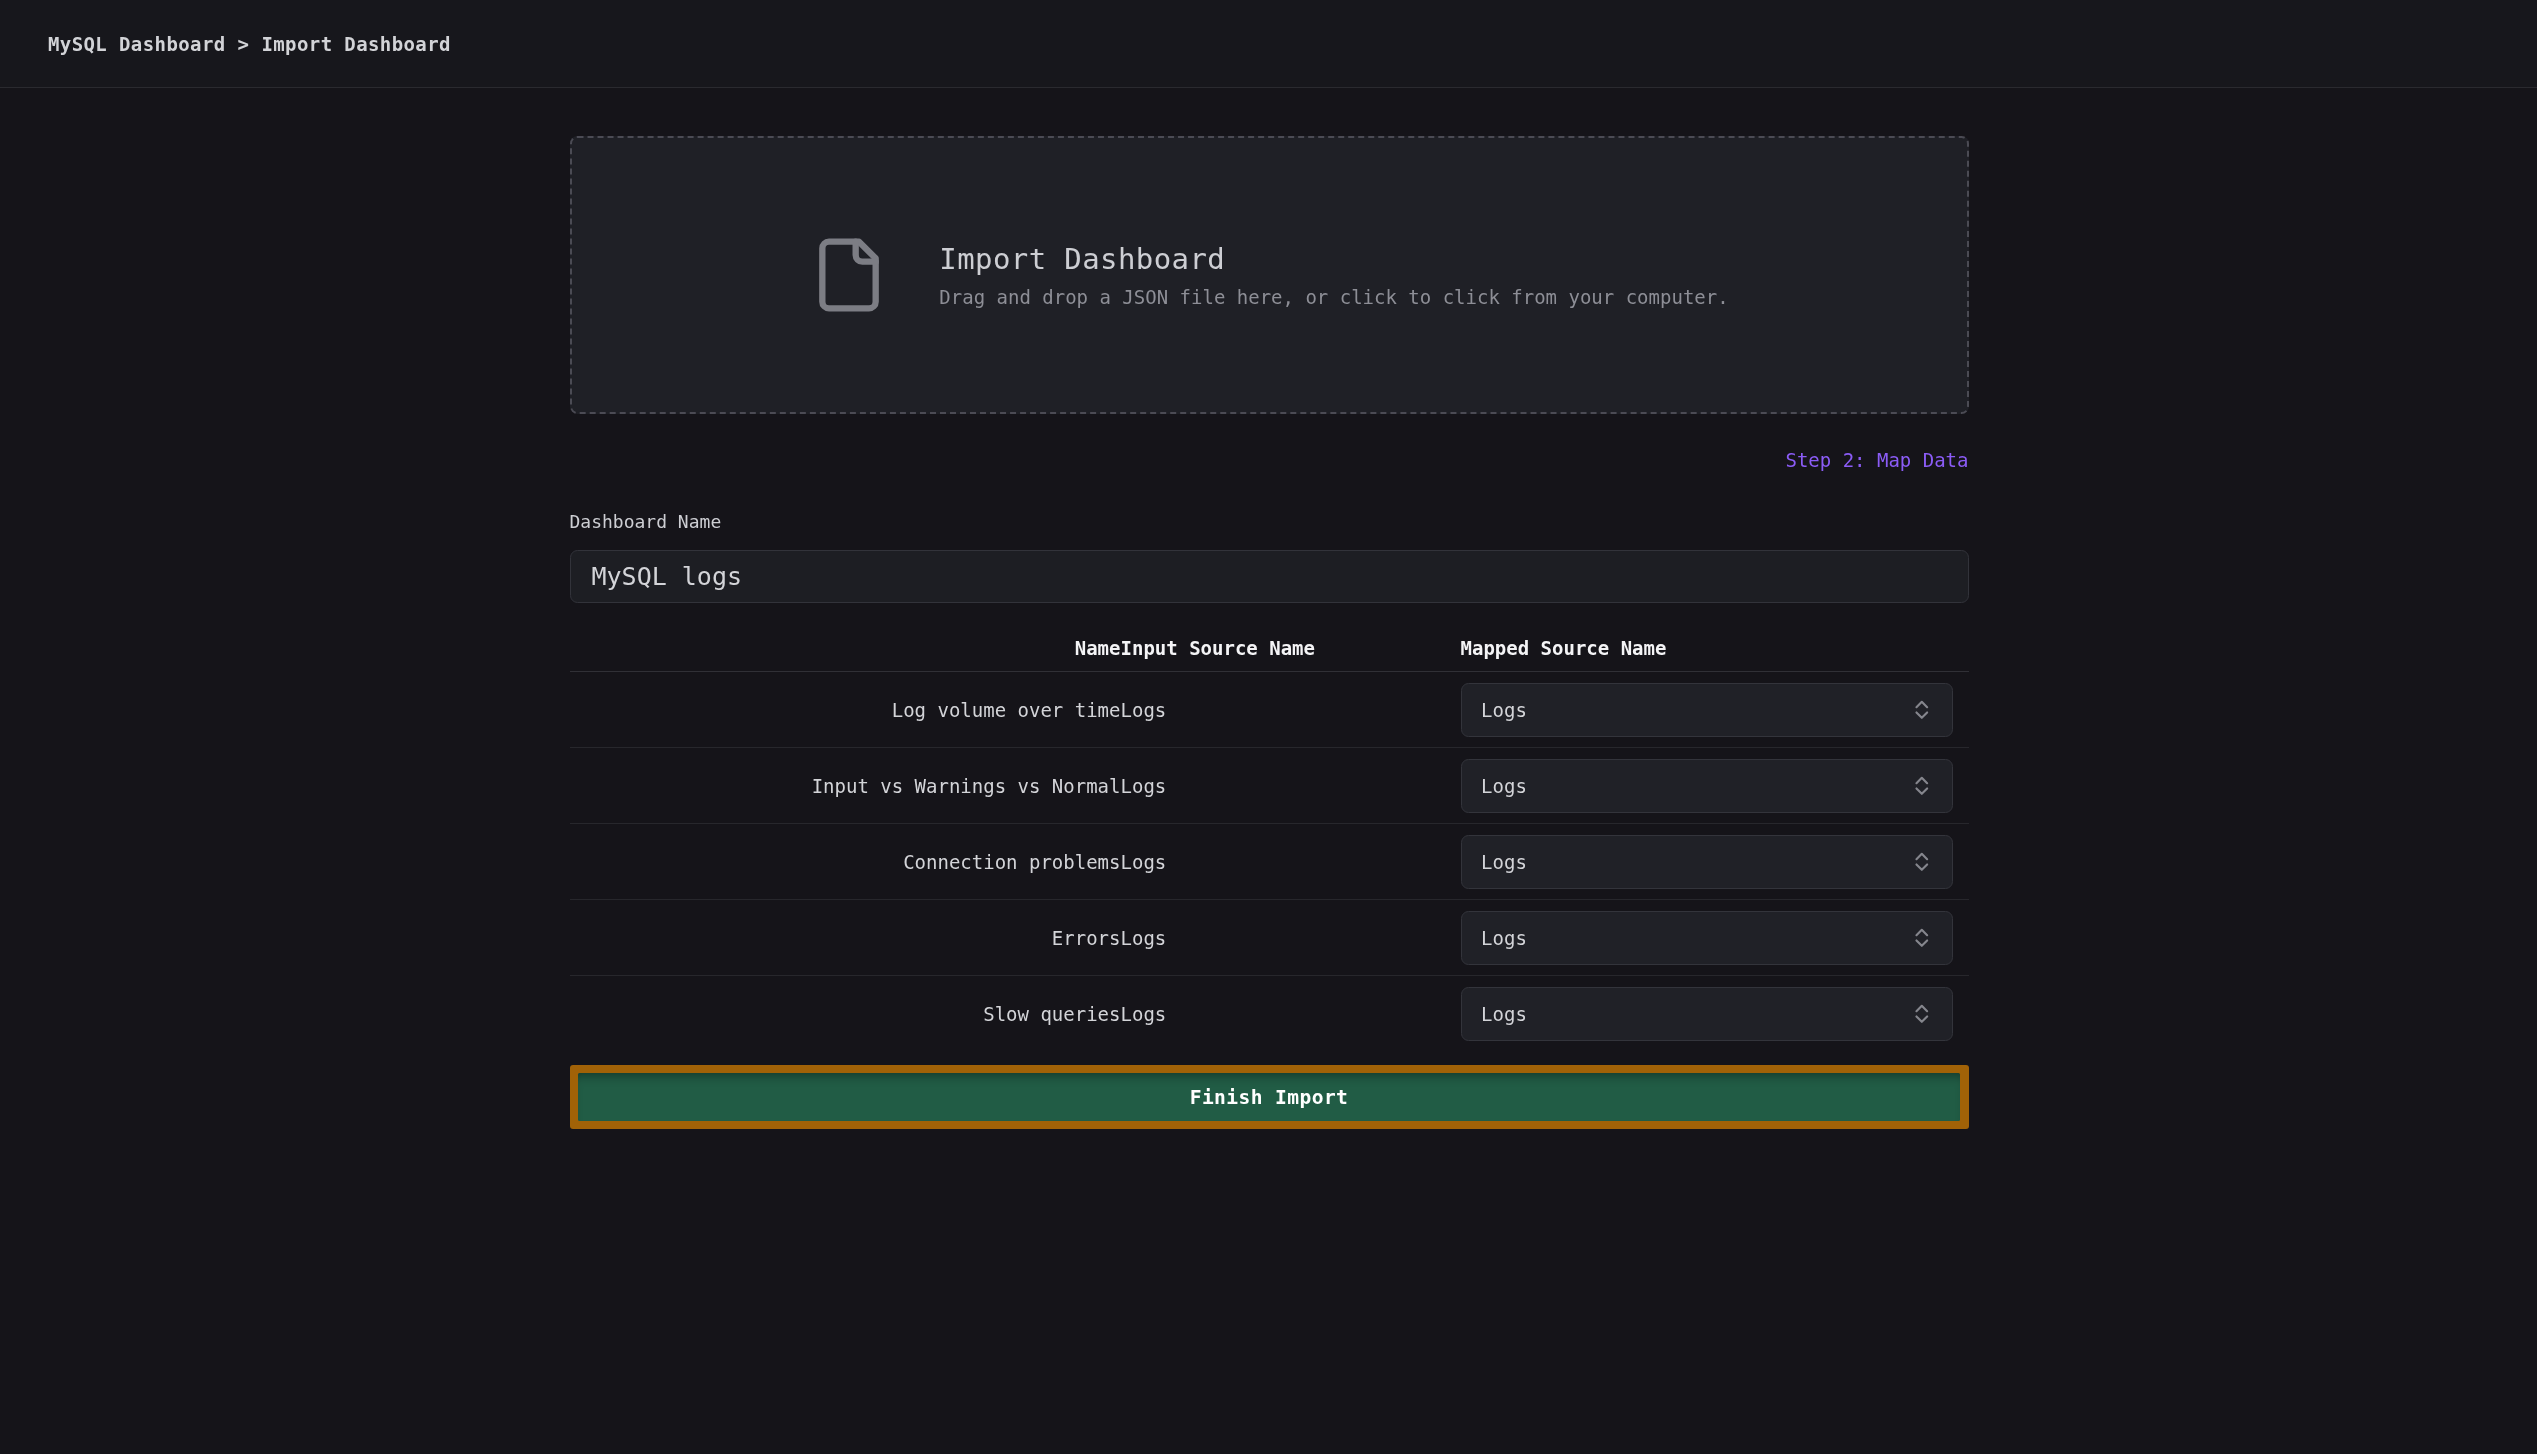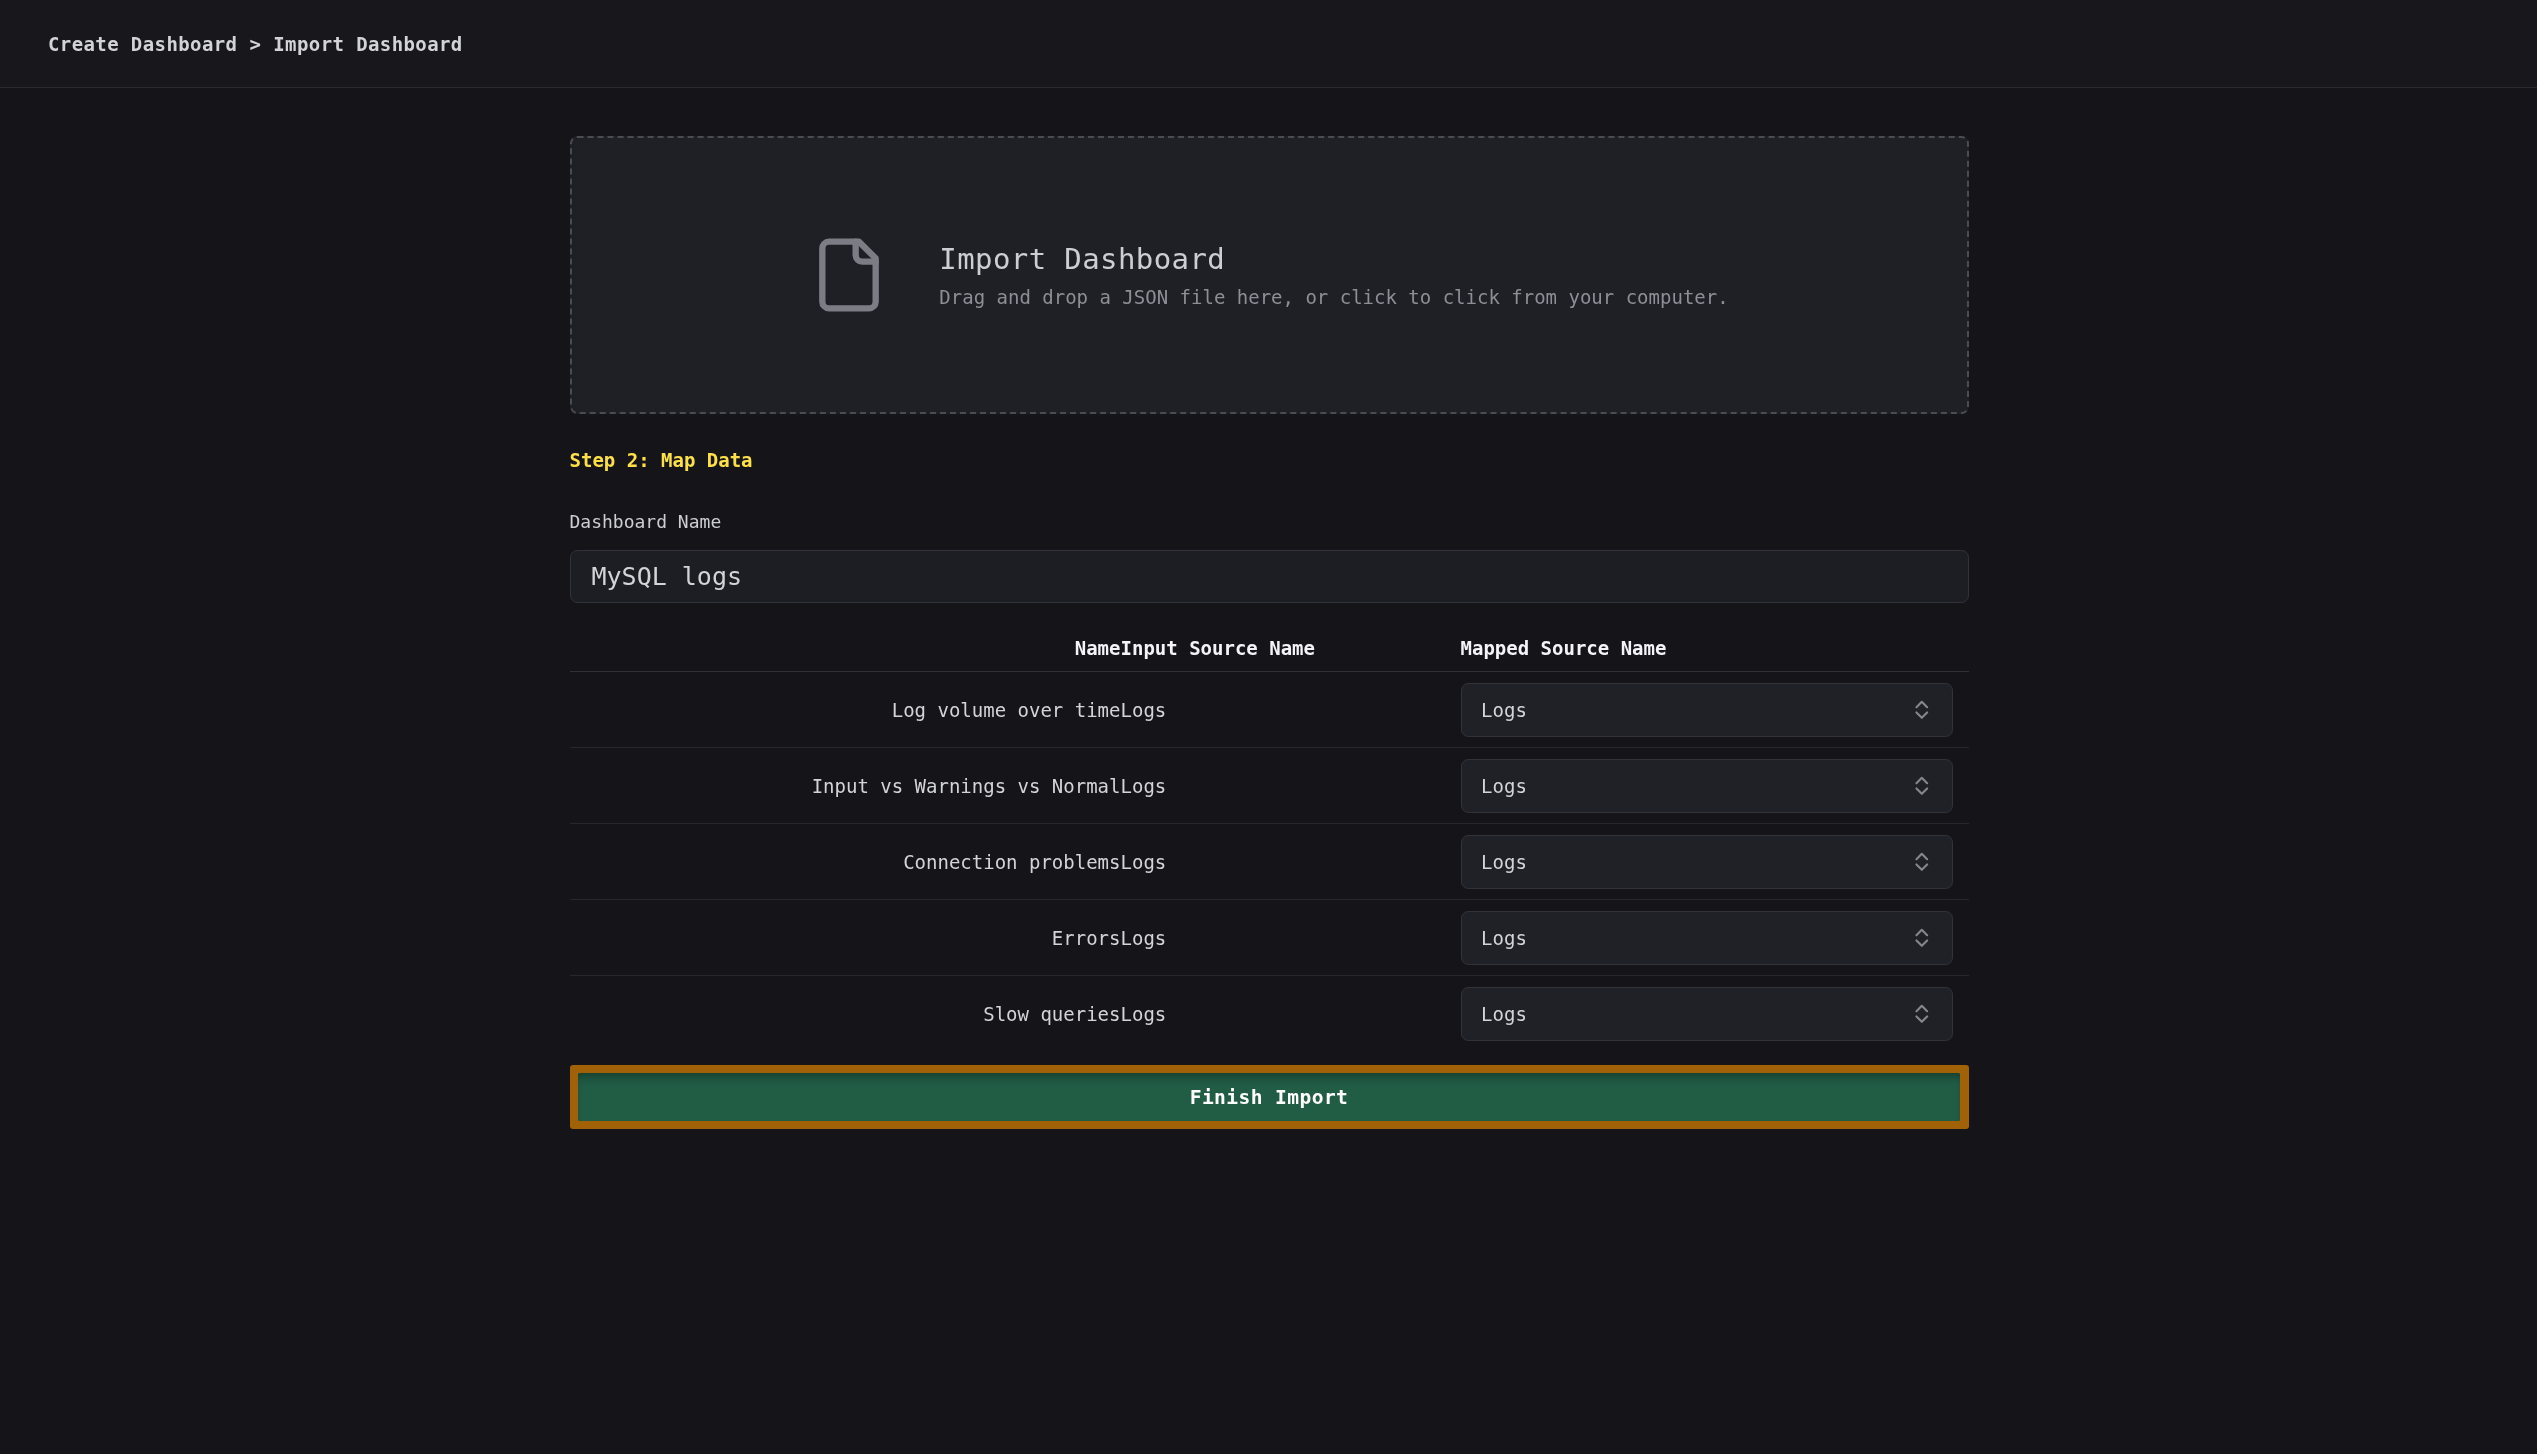--- a/index.html
+++ b/index.html
@@ -39,21 +39,21 @@
     justify-content:center;
     gap:50px;
     cursor:pointer;
   }
   .file-icon { width:80px; height:80px; color:#7c7d84; flex:0 0 auto; }
   .dz-text { display:flex; flex-direction:column; }
   .dz-title { font-size:29px; font-weight:500; color:#cdced3; letter-spacing:0.4px; }
   .dz-sub { margin-top:10.5px; font-size:19px; color:#8d8e96; }
 
   
-  .step-heading { margin-top:35px; font-size:19px; font-weight:700; color:#fde047; }
+  .step-heading { margin-top:35px; font-size:19px; font-weight:400; color:#8b5cf6;text-align:right; }
   .field-label { display:block; margin-top:40px; font-size:18px; color:#cdced3; }
   .name-input {
     margin-top:18px;
     width:100%; height:53px;
     background:#1d1e23;
     border:1.5px solid #32333a;
     border-radius:7.5px;
     padding:0 21px;
     font-family:inherit;
     font-size:25px;
@@ -117,21 +117,21 @@
     cursor:pointer;
     display:flex; align-items:center; justify-content:center;
     box-shadow:inset 0 9px 12px -7.5px rgba(0,0,0,0.45);
   }
 </style>
 </head>
 <body>
 
 <header class="topbar">
   <nav class="breadcrumb">
-    <span>Create Dashboard</span>
+    <span>MySQL Dashboard</span>
     <span class="sep">&gt;</span>
     <span>Import Dashboard</span>
   </nav>
 </header>
 
 <main class="container">
 
   <div class="dropzone">
     <svg class="file-icon" viewBox="0 0 24 24" fill="none" stroke="currentColor" stroke-width="1.9" stroke-linecap="round" stroke-linejoin="round">
       <path d="M15 2H6a2 2 0 0 0-2 2v16a2 2 0 0 0 2 2h12a2 2 0 0 0 2-2V7Z"></path>

